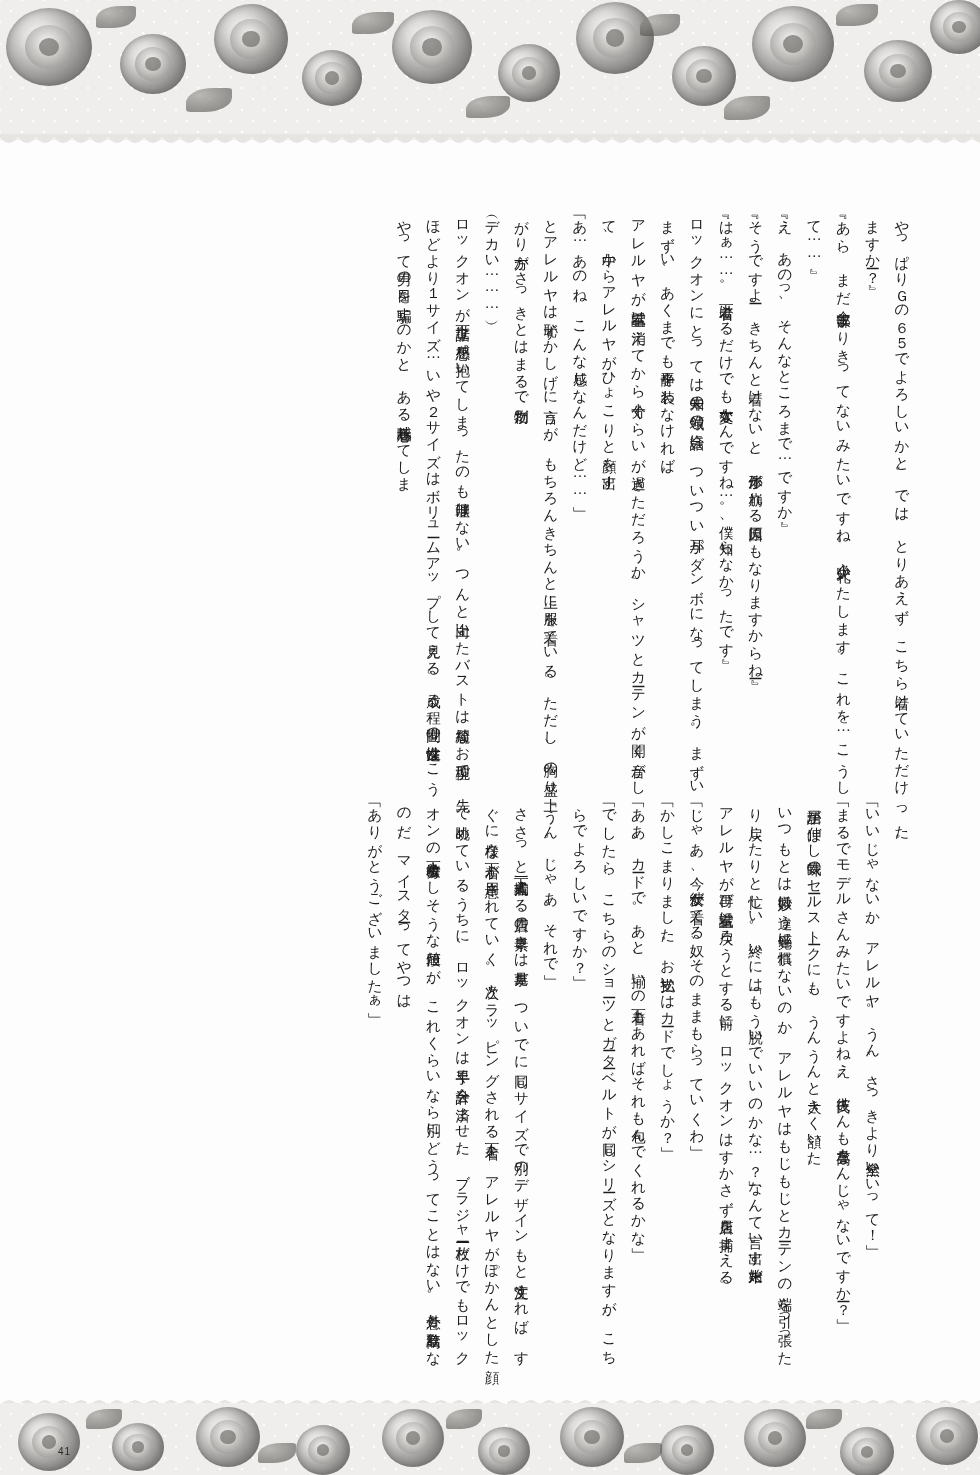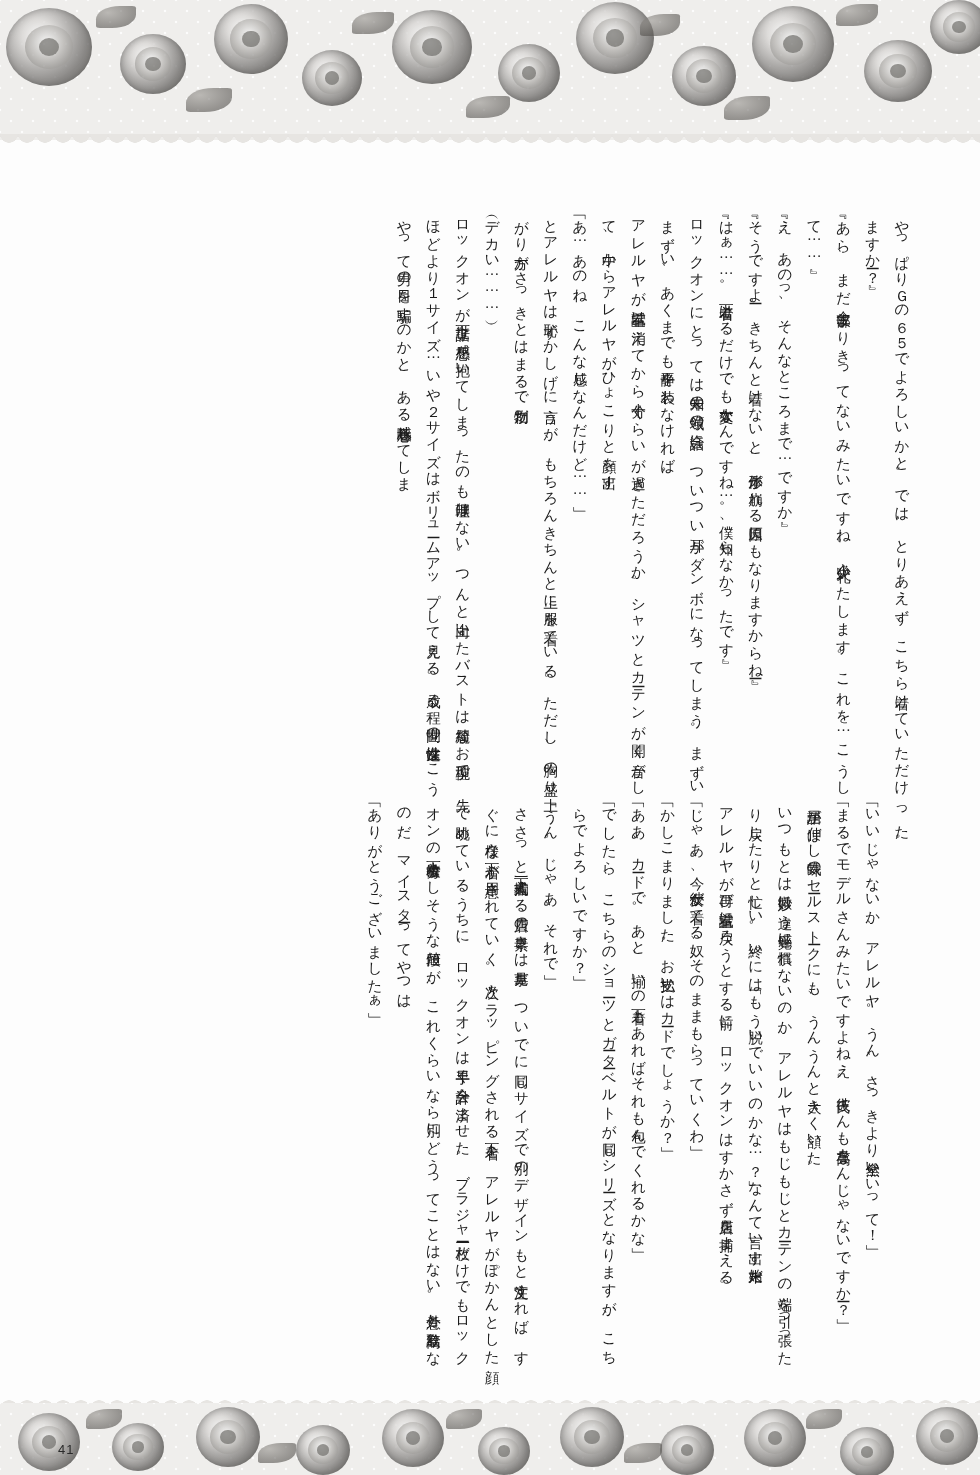--- a/index.html
+++ b/index.html
@@ -138,21 +138,21 @@
   .column-group p {
     margin: 0;
     padding: 0;
   }
 
   .page-number {
     position: absolute;
     left: 58px;
     bottom: 18px;
     font-family: "Liberation Sans", sans-serif;
-    font-size: 13px;
+    font-size: 10px;
     color: #2a2a2a;
     letter-spacing: 1px;
   }
 </style>
 </head>
 <body>
 
 <div class="page">
 
   <div class="floral-band top">

